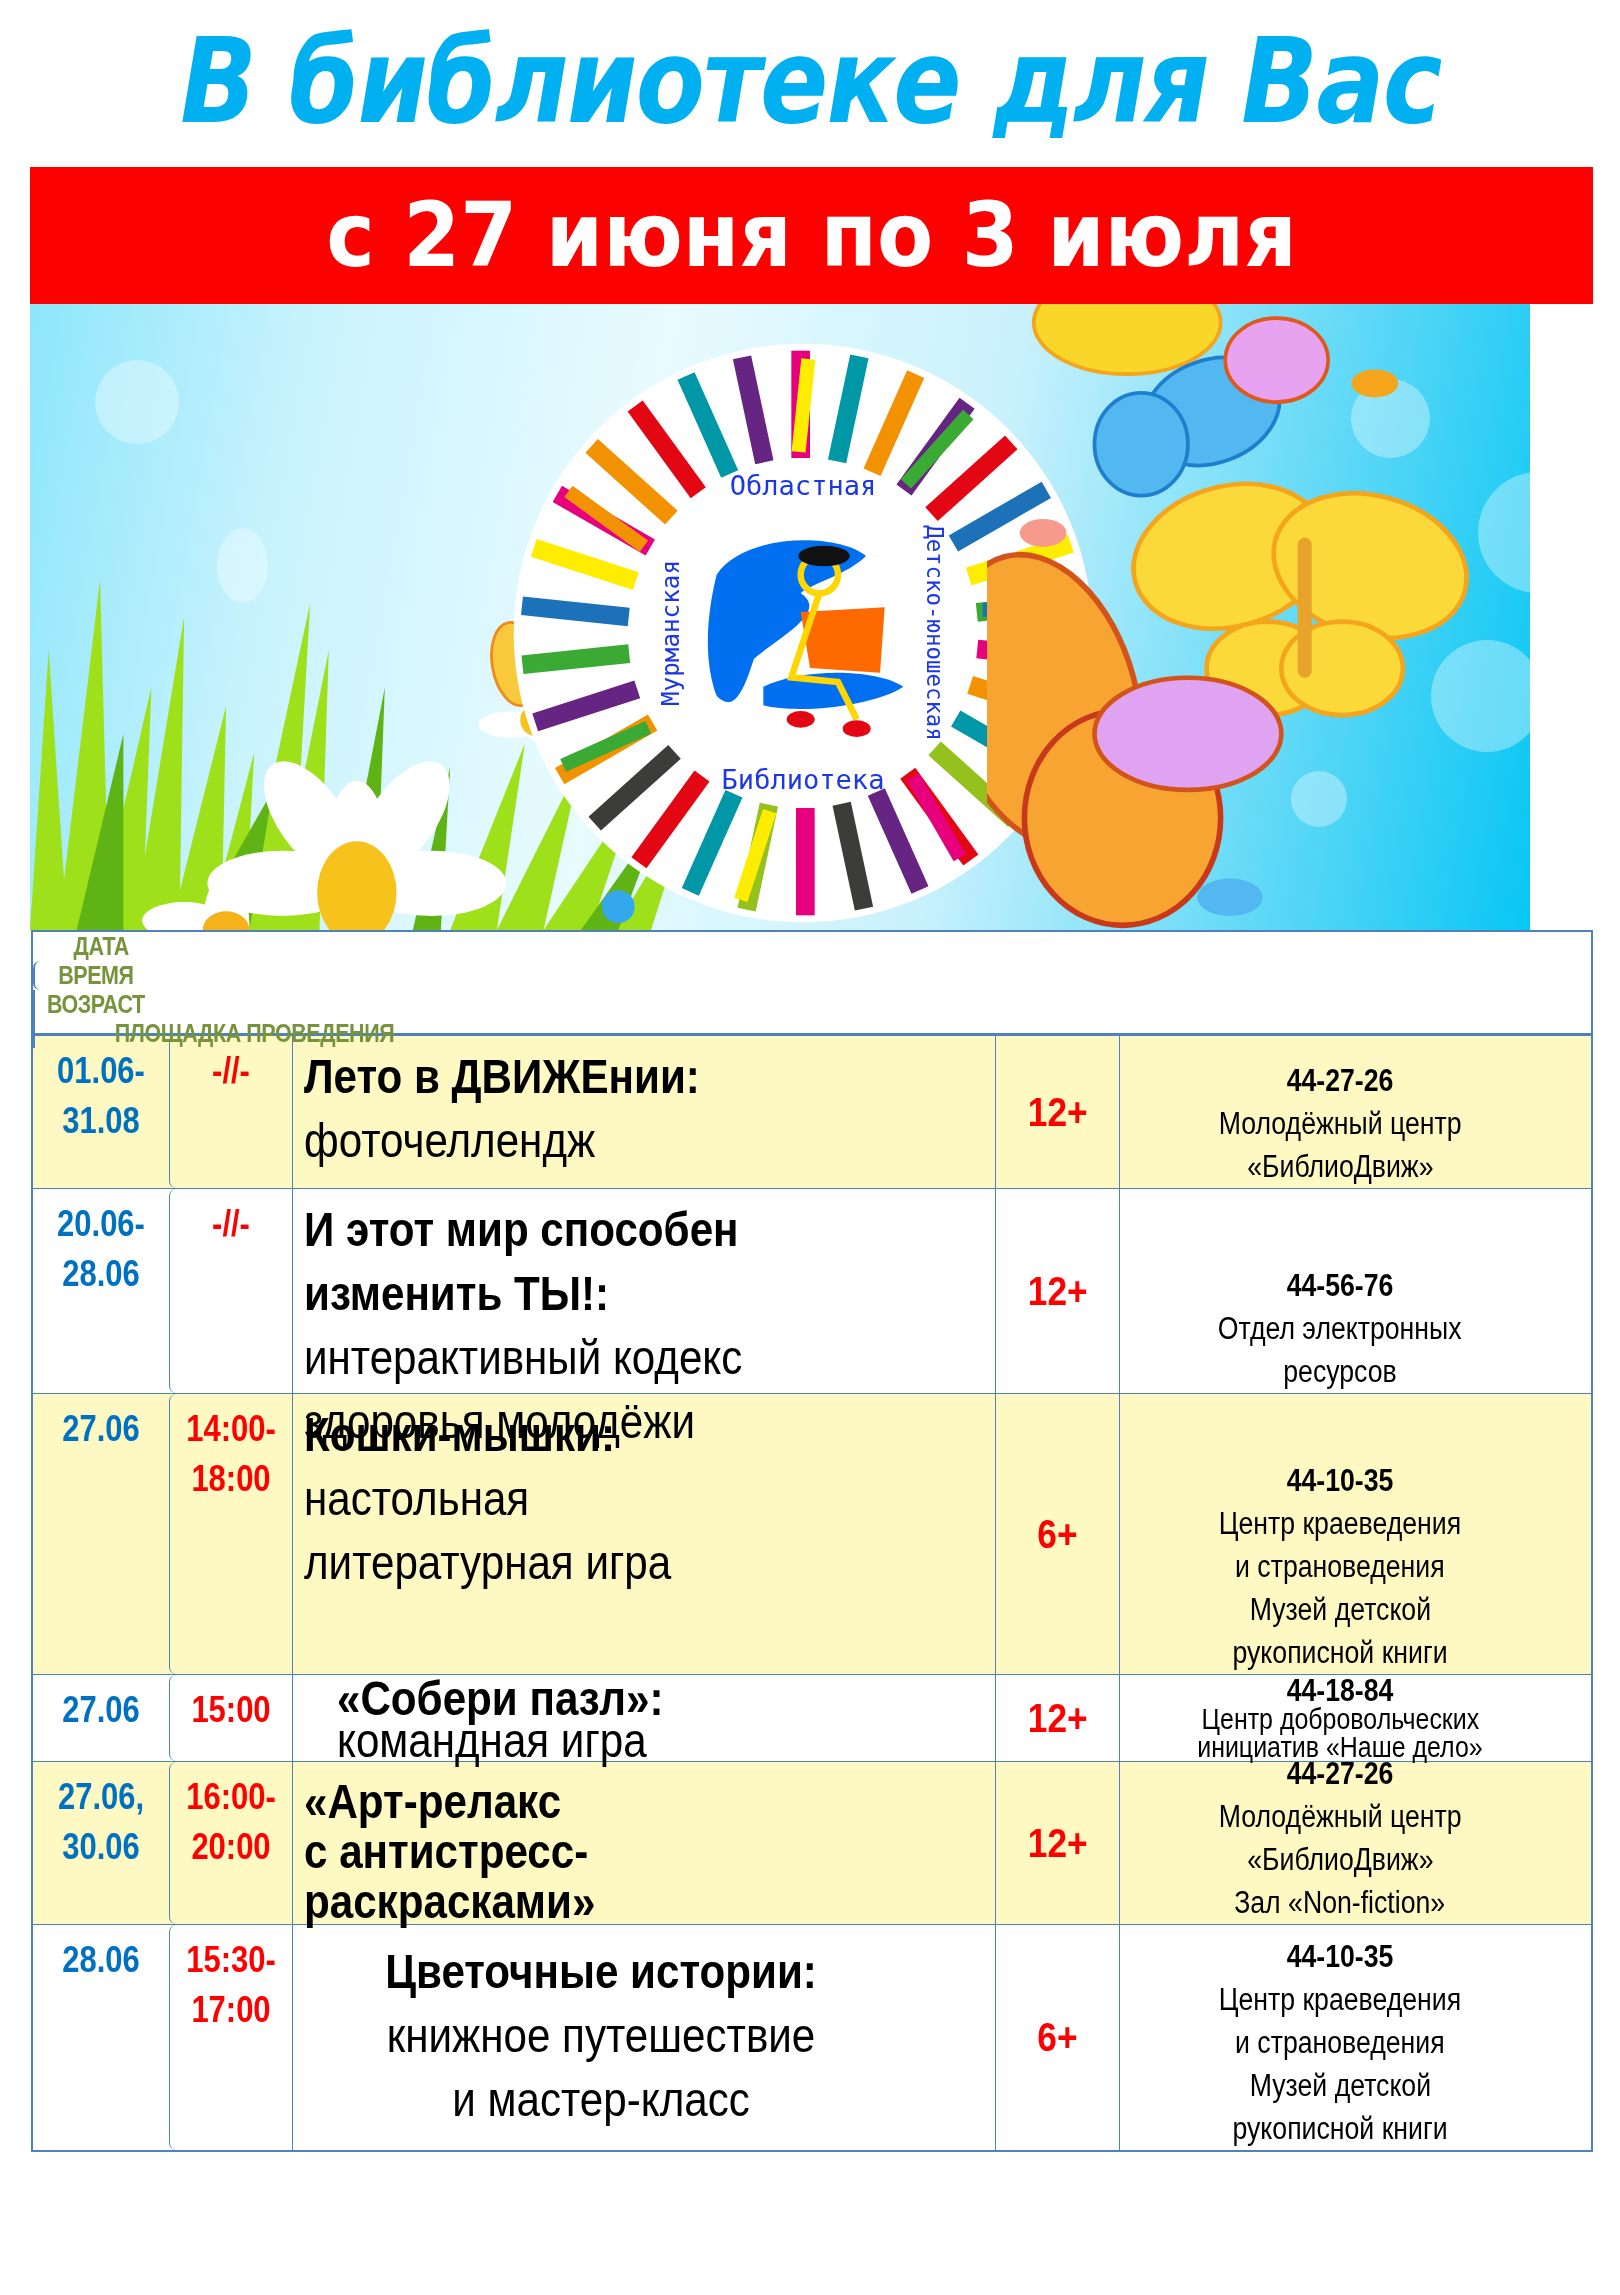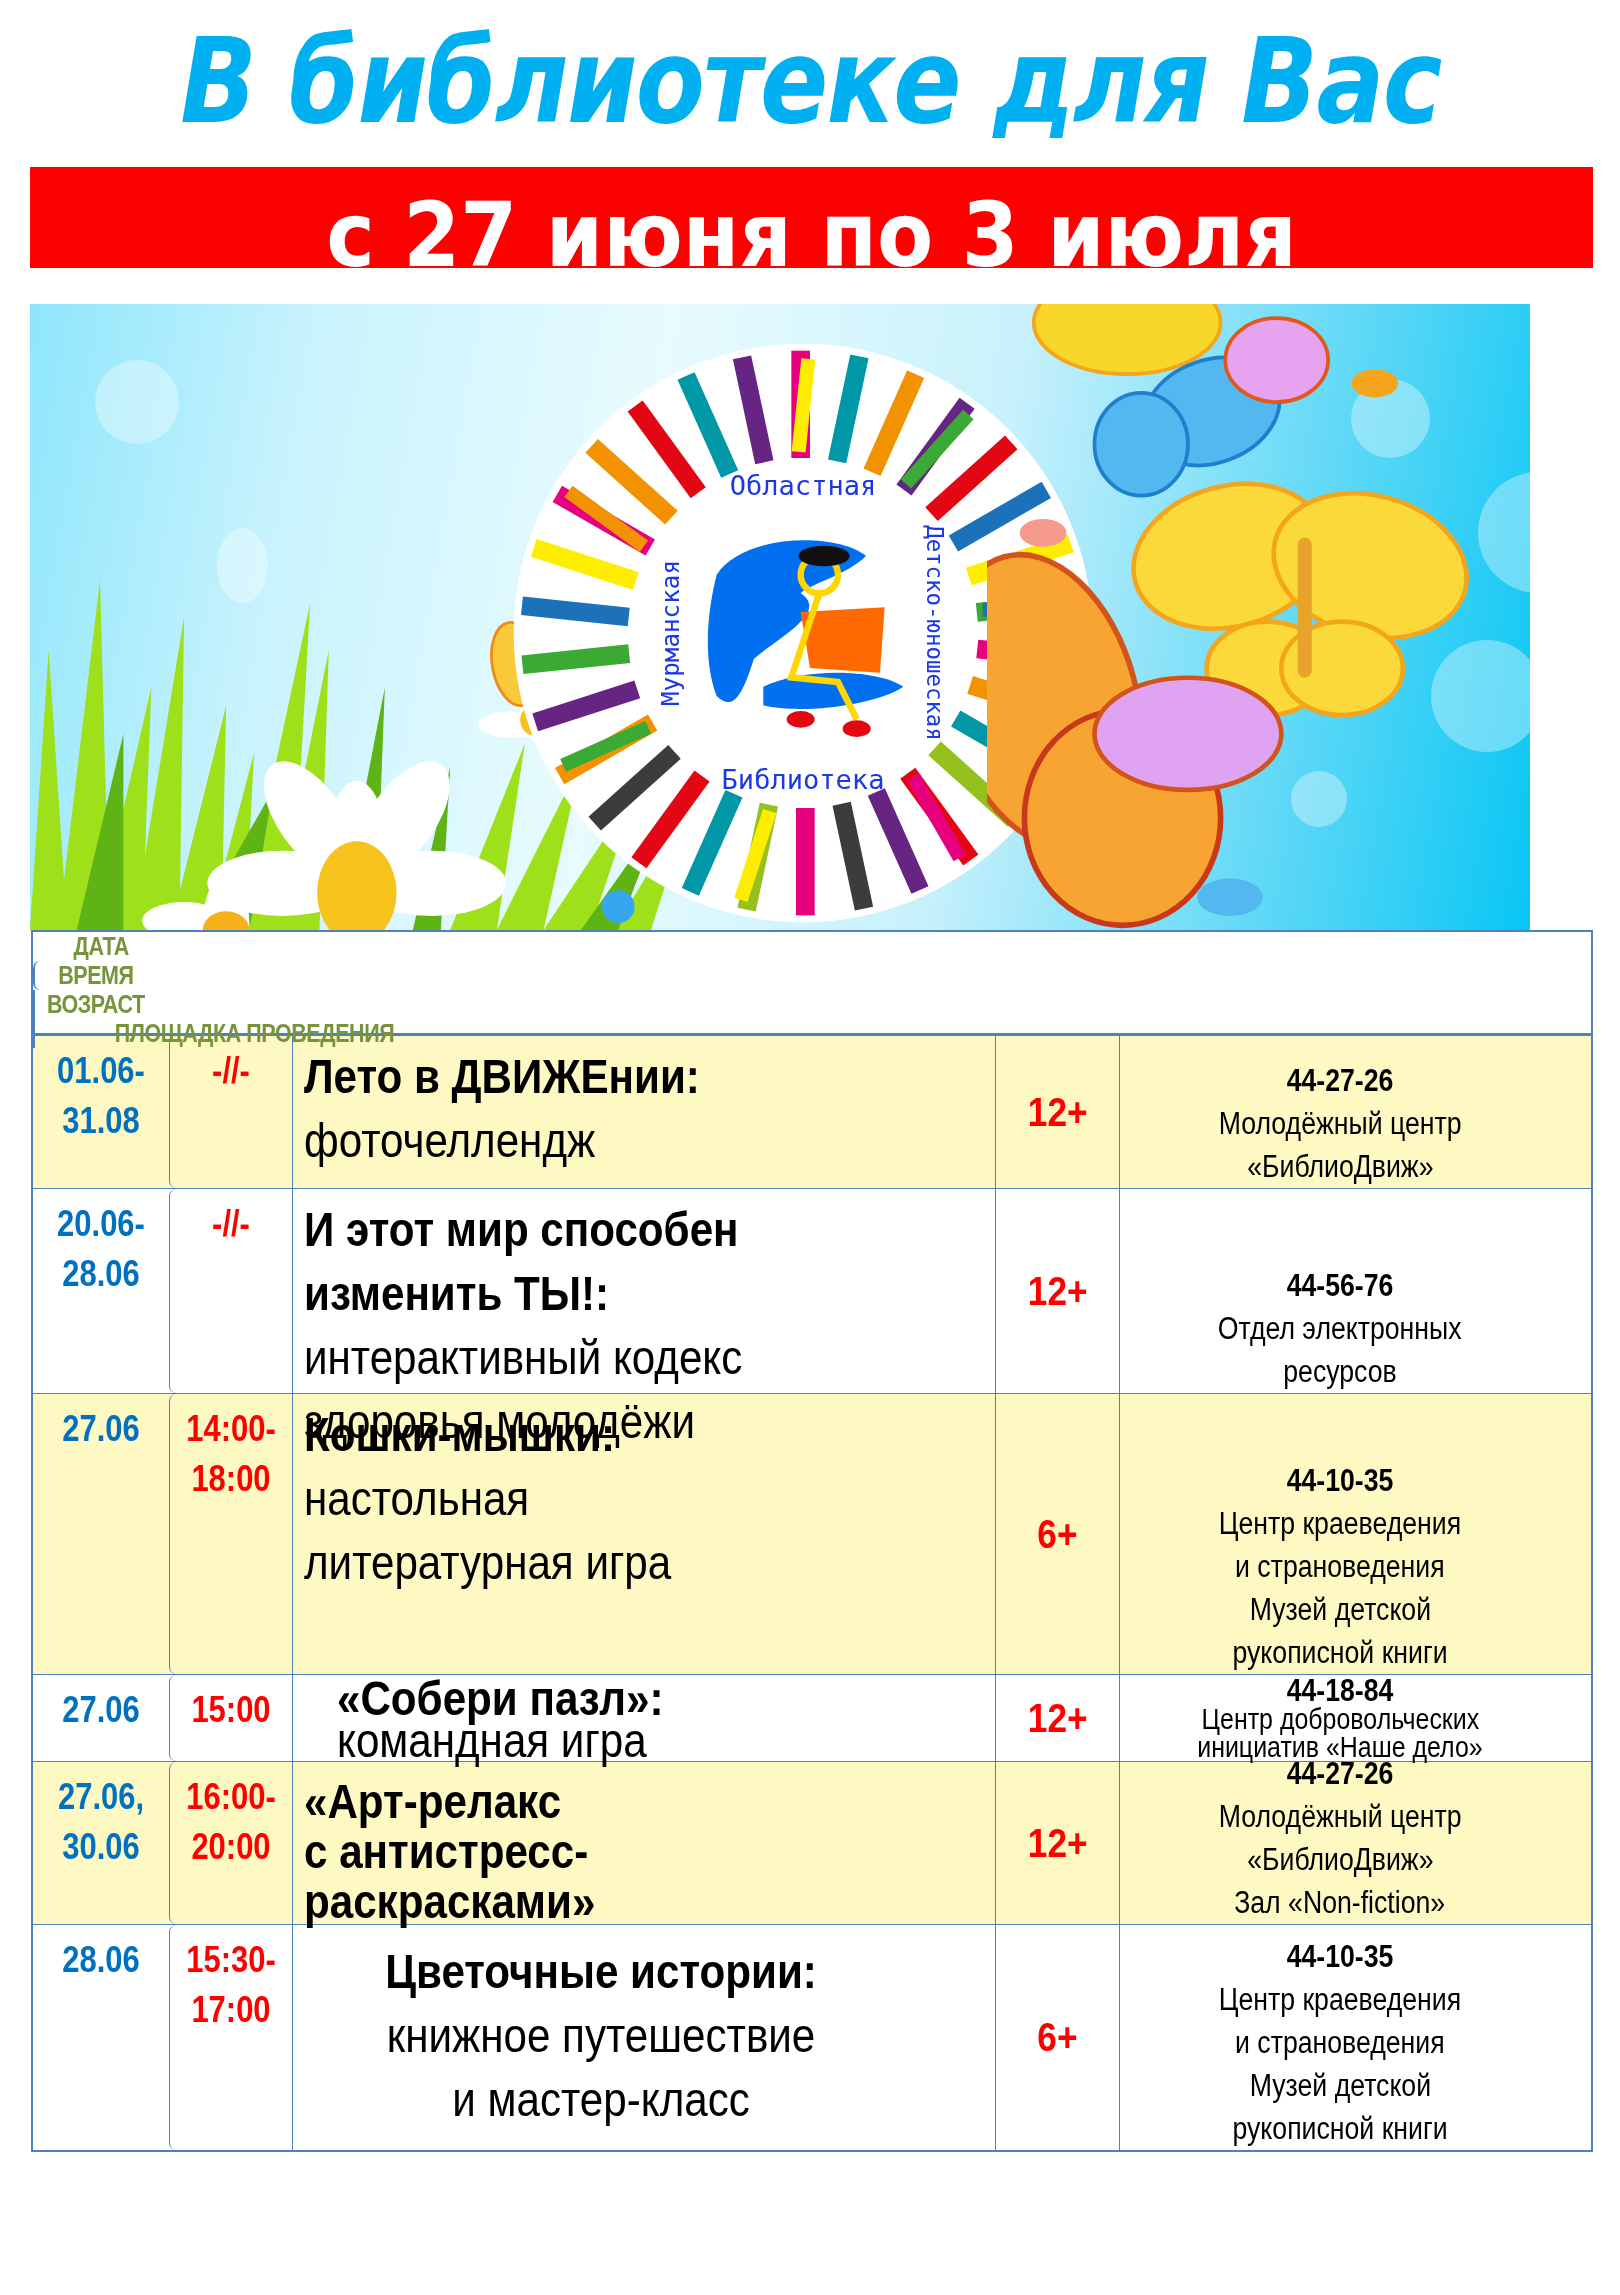--- a/index.html
+++ b/index.html
@@ -6,21 +6,21 @@
   body { width:1621px; height:2295px; position:relative; overflow:hidden; font-family:"Liberation Sans", "DejaVu Sans", sans-serif; }
 
   .title {
     position:absolute; left:0; top:18.7px; width:1621px; height:126px;
     text-align:center; color:#00b0f0; font-family:"DejaVu Sans", sans-serif; font-weight:bold;
     font-size:117px; line-height:126px; letter-spacing:-1.9px;
     transform:scaleX(0.86); transform-origin:center;
     font-style:italic;
   }
   .banner {
-    position:absolute; left:30px; top:167px; width:1563px; height:101px; background:#fd0000;
+    position:absolute; left:30px; top:167px; width:1563px; height:137px; background:#fd0000;
   }
   .banner-text {
     position:absolute; left:0; top:0; width:100%; height:100%;
     color:#ffffff; font-family:"DejaVu Sans", sans-serif; font-weight:bold; text-align:center;
     font-size:89px; line-height:137px; transform:scaleX(0.92); transform-origin:center;
   }
 
   .picture {
     position:absolute; left:30px; top:304px; width:1500px; height:626px; overflow:hidden;
     background: linear-gradient(100deg, #8ee6fb 0%, #c9f3fd 18%, #e8fbff 40%, #c8f1fc 62%, #55d6f6 85%, #08c6f4 100%);

